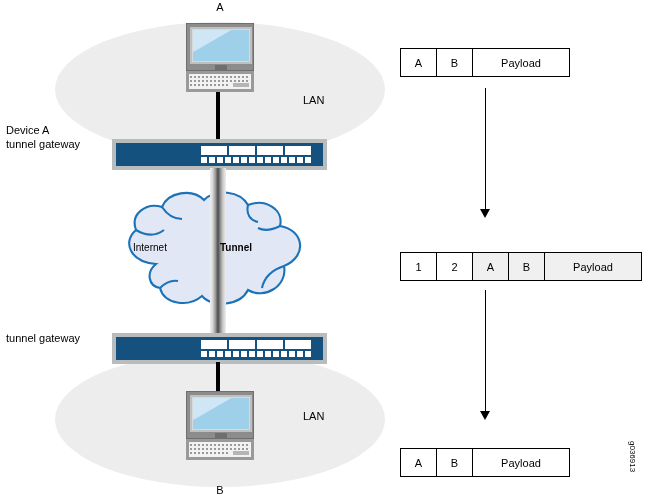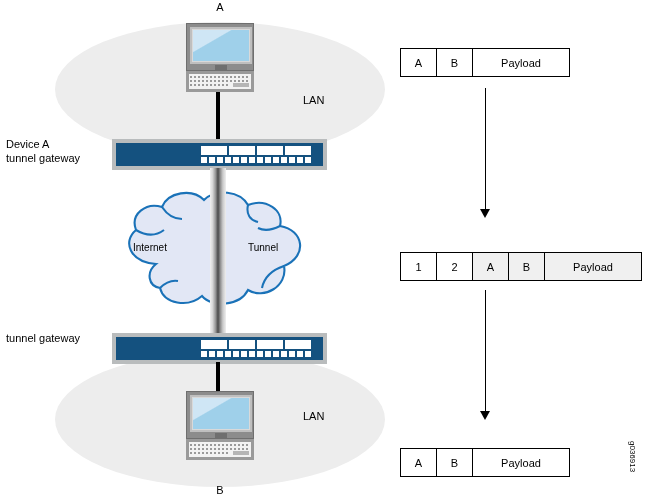--- a/index.html
+++ b/index.html
@@ -107,21 +107,21 @@
       <div class="port-small" style="left:141px;top:14px;width:6px;height:6px;"></div>
       <div class="port-small" style="left:149px;top:14px;width:6px;height:6px;"></div>
       <div class="port-small" style="left:157px;top:14px;width:6px;height:6px;"></div>
       <div class="port-small" style="left:165px;top:14px;width:6px;height:6px;"></div>
       <div class="port-small" style="left:173px;top:14px;width:6px;height:6px;"></div>
       <div class="port-small" style="left:181px;top:14px;width:6px;height:6px;"></div>
       <div class="port-small" style="left:189px;top:14px;width:6px;height:6px;"></div>
     </div>
   </div>
 
-  <div class="abs lbl-gw" style="left:6px;top:138px;width:100px;">
+  <div class="abs lbl-gw" style="left:6px;top:124px;width:100px;">
     <div>Device A</div>
     <div>tunnel gateway</div>
   </div>
 
   <div class="abs tunnel-pipe" style="left:210px;top:168px;width:16px;height:165px;"></div>
 
   <div class="abs cloud-wrap" style="left:112px;top:186px;width:204px;height:125px;">
     <svg width="204" height="125" viewBox="0 0 204 125">
       <path d="M44 78
                C 18 76, 10 56, 24 44
@@ -139,21 +139,21 @@
       <path d="M136 19 C 134 28, 138 34, 146 36" fill="none" stroke="#1a72b8" stroke-width="2.1"></path>
       <path d="M168 40 C 160 44, 152 45, 146 42" fill="none" stroke="#1a72b8" stroke-width="2.1"></path>
       <path d="M48 102 C 54 96, 60 94, 66 95" fill="none" stroke="#1a72b8" stroke-width="2.1"></path>
       <path d="M172 80 C 160 84, 152 92, 150 102" fill="none" stroke="#1a72b8" stroke-width="2.1"></path>
     </svg>
   </div>
 
   <div class="abs tunnel-pipe" style="left:210px;top:186px;width:16px;height:147px;"></div>
 
   <div class="abs lbl-cloud" style="left:133px;top:242px;">Internet</div>
-  <div class="abs lbl-cloud" style="left:248px;top:242px;">Tunnel</div>
+  <div class="abs lbl-cloud" style="left:220px;top:242px;font-weight:bold;">Tunnel</div>
 
   <div class="abs lan-ellipse" style="left:55px;top:352px;width:330px;height:135px;"></div>
 
   <div class="abs dev-frame" style="left:112px;top:333px;width:215px;height:31px;">
     <div class="abs dev-body" style="left:4px;top:4px;width:207px;height:23px;">
       <div class="port-big" style="left:85px;top:3px;width:26px;height:9px;"></div>
       <div class="port-big" style="left:113px;top:3px;width:26px;height:9px;"></div>
       <div class="port-big" style="left:141px;top:3px;width:26px;height:9px;"></div>
       <div class="port-big" style="left:169px;top:3px;width:26px;height:9px;"></div>
       <div class="port-small" style="left:85px;top:14px;width:6px;height:6px;"></div>

